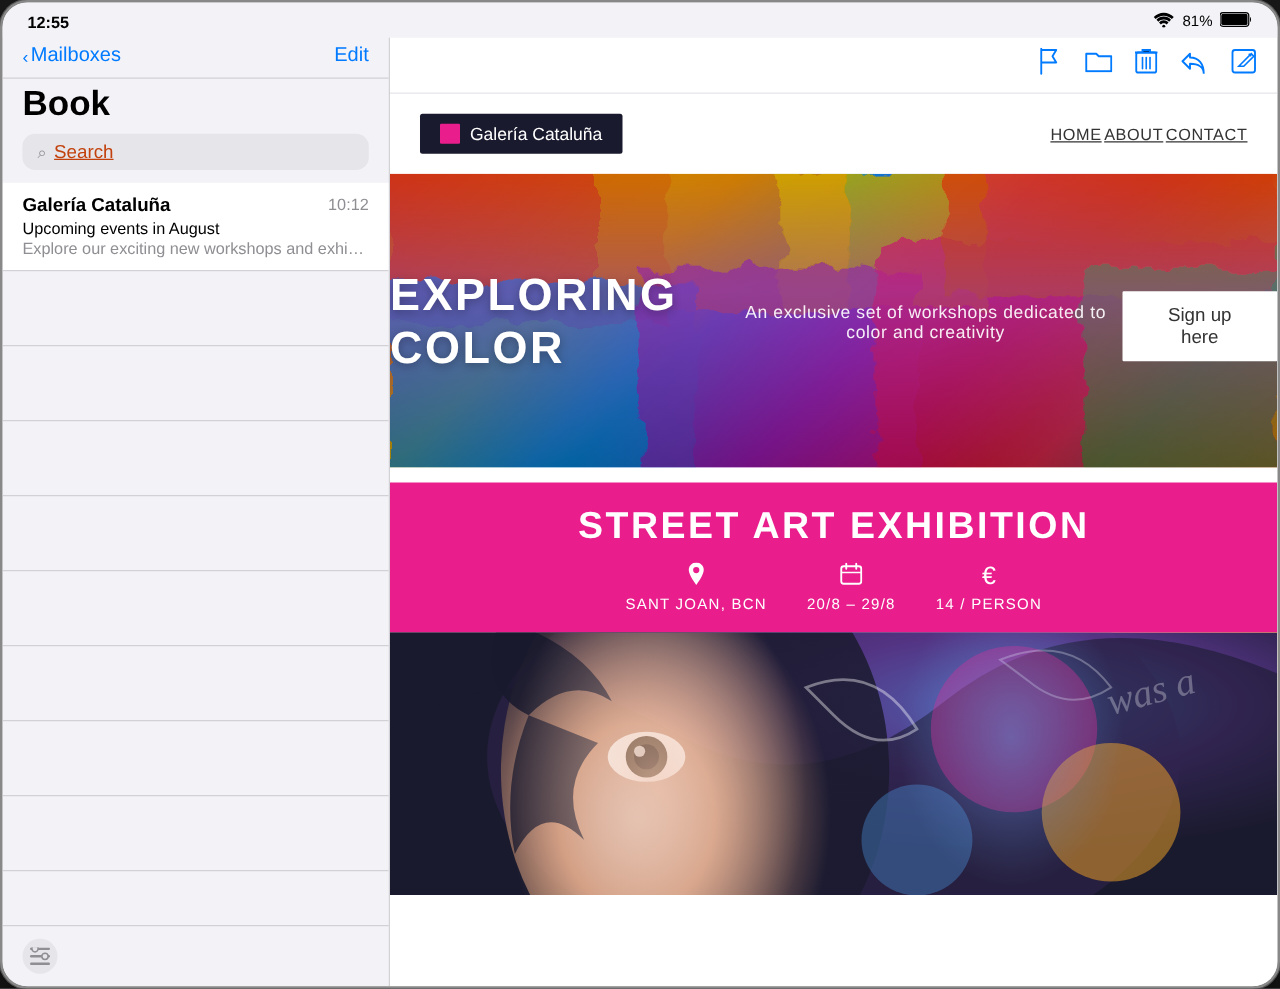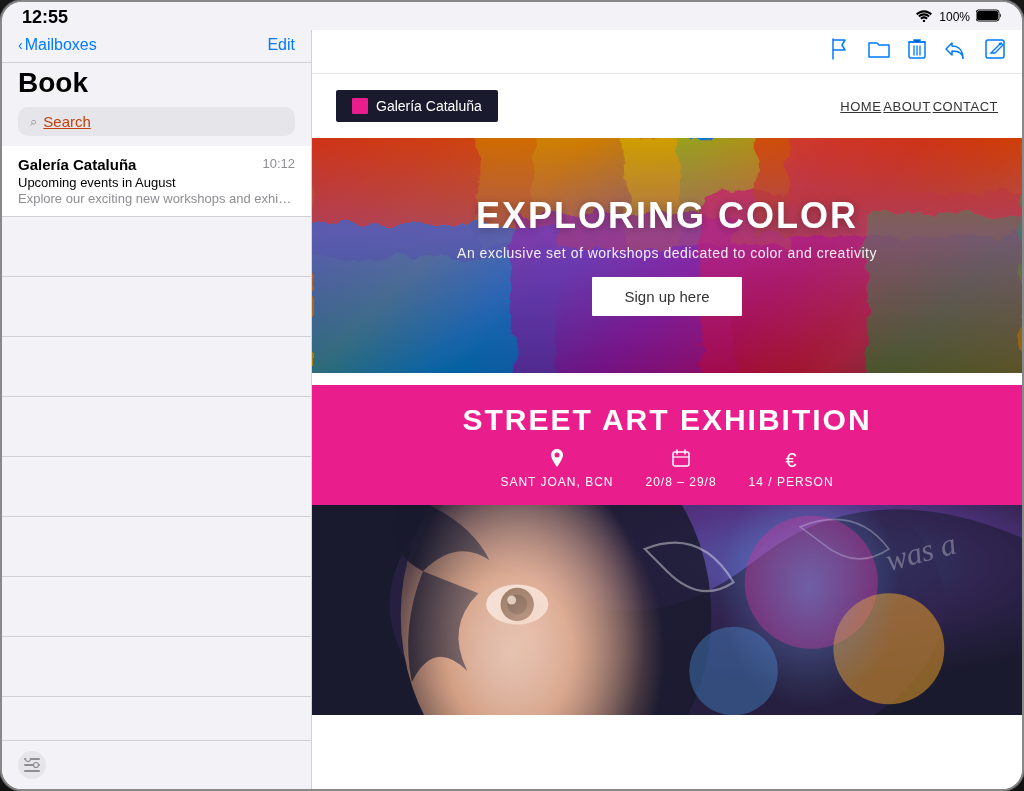--- a/index.html
+++ b/index.html
@@ -29,21 +29,21 @@
     
     .status-bar {
       display: flex;
       justify-content: space-between;
       align-items: center;
       padding: 6px 20px 4px;
       background: #f2f2f7;
       height: 28px;
     }
     .status-time {
-      font-size: 18px;
+      font-size: 13px;
       font-weight: 600;
       color: #000;
     }
     .status-icons {
       display: flex;
       align-items: center;
       gap: 6px;
       font-size: 12px;
       color: #000;
     }
@@ -282,21 +282,21 @@
         #4caf50 85%,
         #ff9800 100%
       );
       filter: saturate(1.3) brightness(0.9);
     }
     .hero-overlay {
       position: absolute;
       inset: 0;
       background: linear-gradient(to bottom, rgba(0,0,0,0.1) 0%, rgba(120,60,160,0.5) 40%, rgba(0,0,0,0.3) 100%);
       display: flex;
-      flex-direction: column;
+      flex-direction: row;
       align-items: center;
       justify-content: center;
       gap: 8px;
     }
     .hero-title {
       font-size: 36px;
       font-weight: 800;
       color: #fff;
       letter-spacing: 2px;
       text-transform: uppercase;
@@ -394,21 +394,21 @@
     <span class="status-time">12:55</span>
     <div class="status-icons">
       <span>
         <svg width="18" height="13" viewBox="0 0 18 13">
             <path d="M9 3.5C11.5 3.5 13.8 4.5 15.5 6.2L17 4.6C14.9 2.5 12.1 1.2 9 1.2S3.1 2.5 1 4.6l1.5 1.6C4.2 4.5 6.5 3.5 9 3.5z" fill="#000"></path>
             <path d="M9 6.5c1.7 0 3.2.7 4.3 1.8l1.5-1.6C13.3 5 11.3 4.2 9 4.2S4.7 5 3.2 6.7l1.5 1.6C5.8 7.2 7.3 6.5 9 6.5z" fill="#000"></path>
             <path d="M9 9.5c.9 0 1.7.4 2.3 1l1.5-1.6C11.7 7.8 10.4 7.2 9 7.2S6.3 7.8 5.2 8.9l1.5 1.6C7.3 9.9 8.1 9.5 9 9.5z" fill="#000"></path>
             <circle cx="9" cy="12" r="1.2" fill="#000"></circle>
           </svg>
       </span>
-      <span style="font-size:12px;font-weight:500;">100%</span>
+      <span style="font-size:12px;font-weight:500;">81%</span>
       <span>
         <svg width="26" height="13" viewBox="0 0 26 13">
             <rect x="0" y="1" width="23" height="11" rx="2.5" stroke="#000" stroke-width="1" fill="none"></rect>
             <rect x="1" y="2" width="21" height="9" rx="1.5" fill="#000"></rect>
             <path d="M24 4.5v4c1.1-.4 1.1-3.6 0-4z" fill="#000"></path>
           </svg>
       </span>
     </div>
   </div>
 

